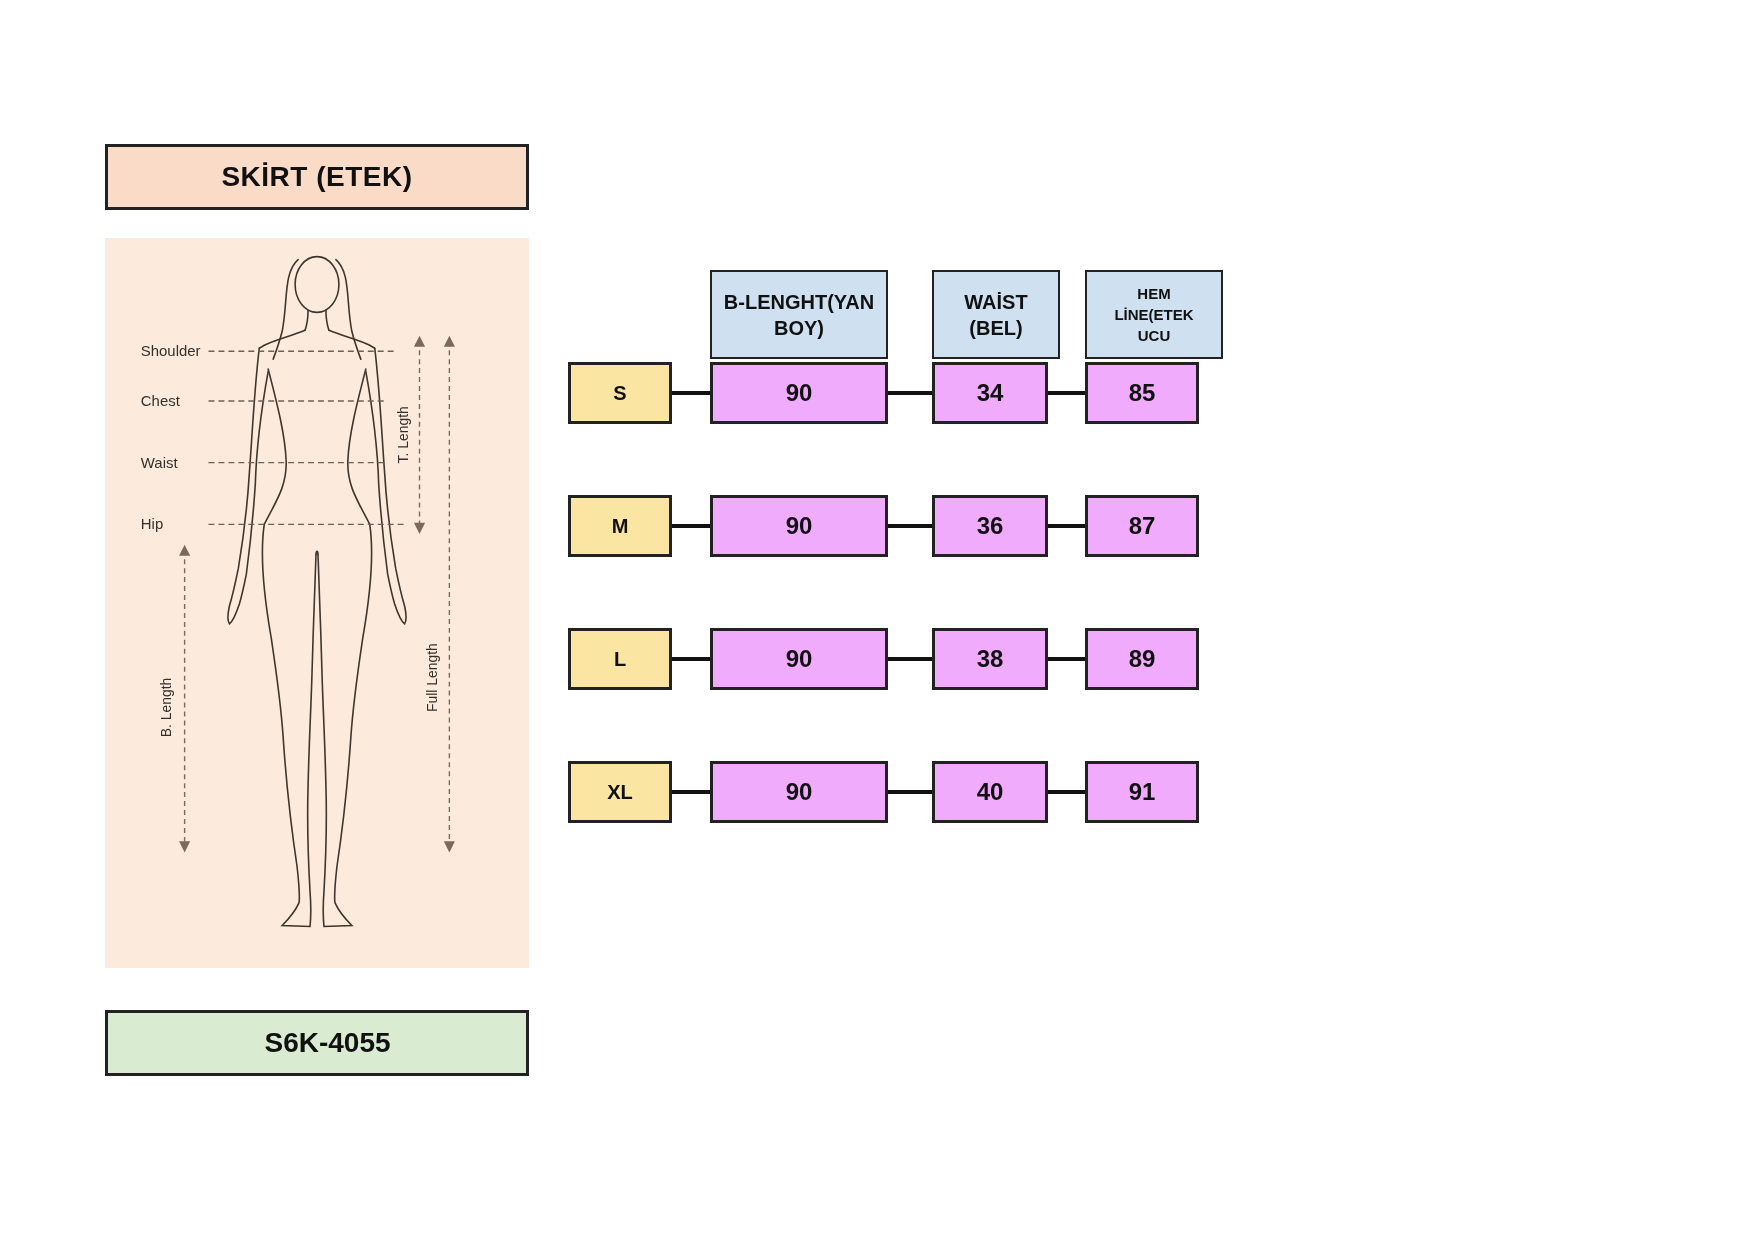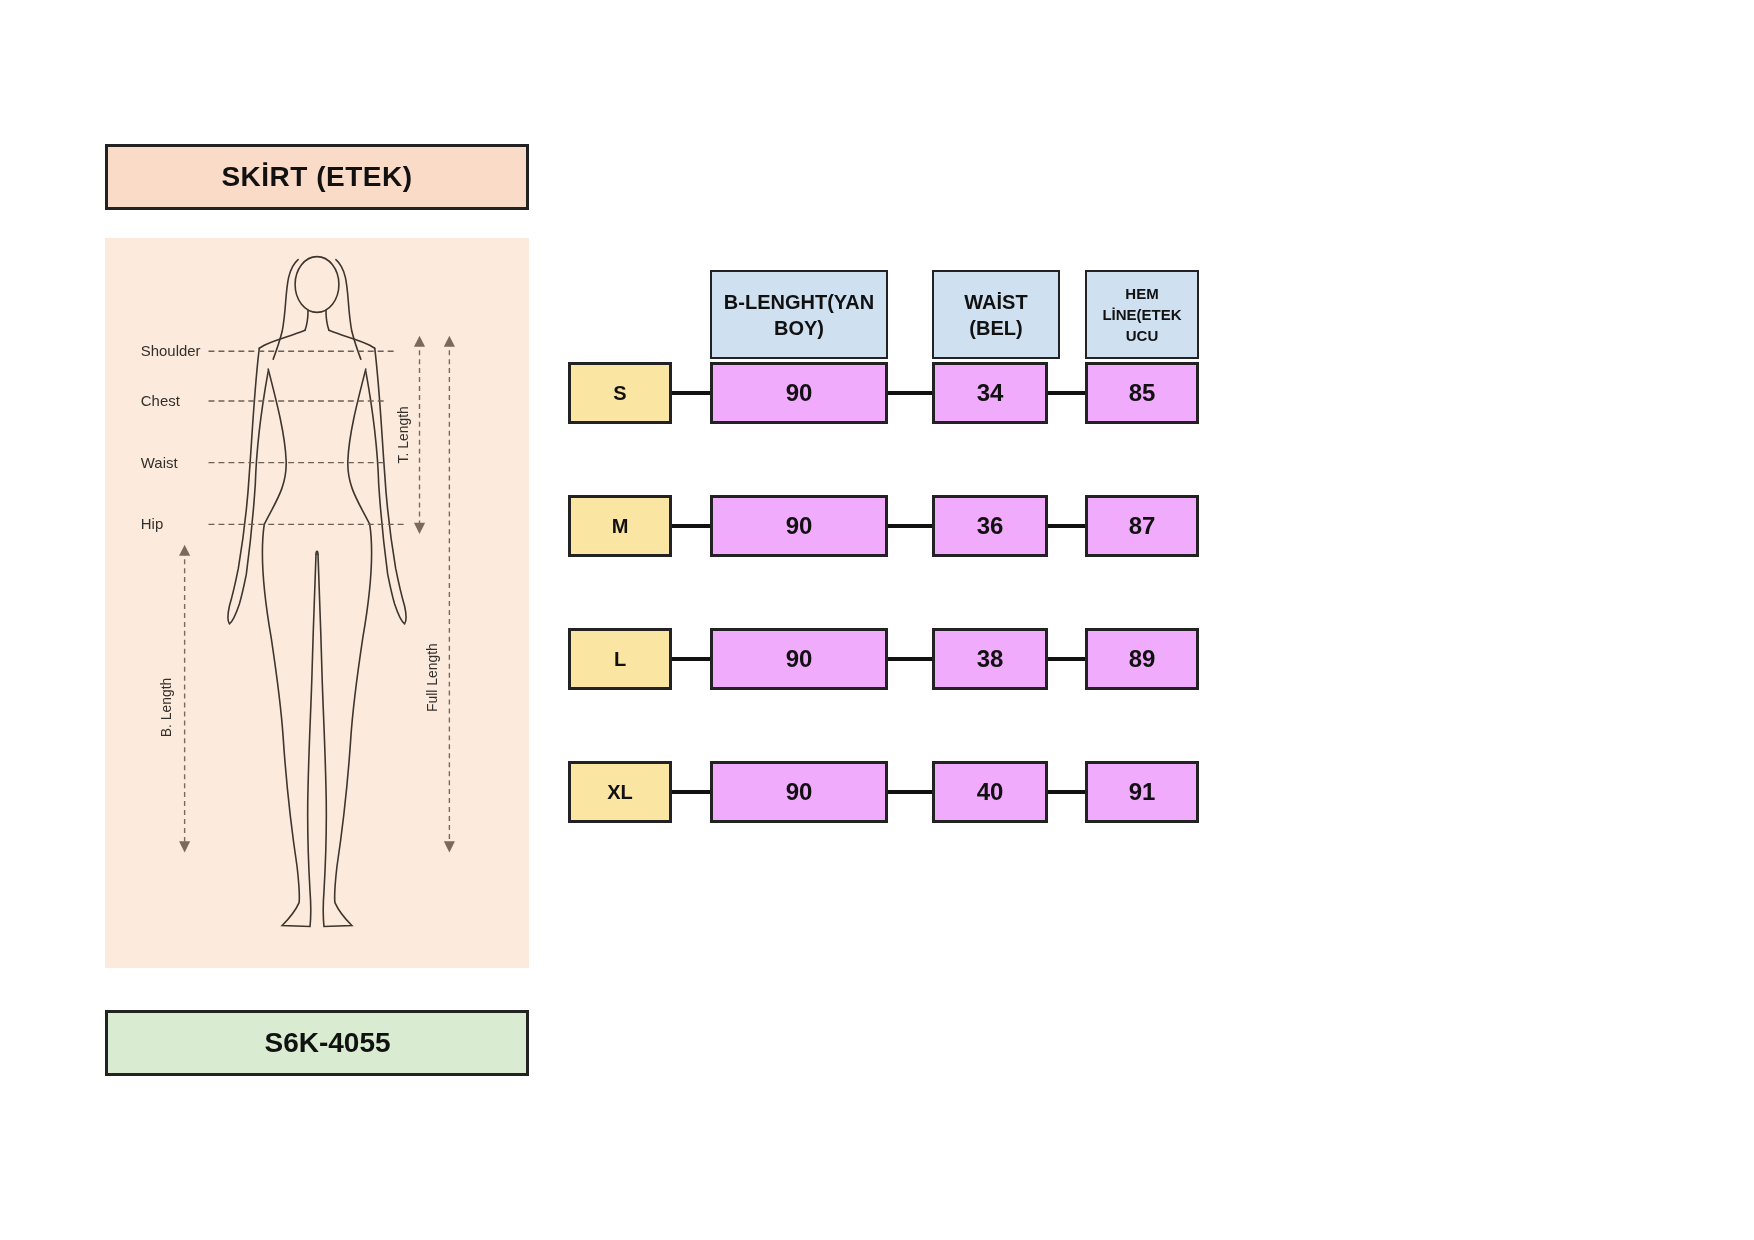--- a/index.html
+++ b/index.html
@@ -32,21 +32,21 @@
 
   
   .hdr {
     background:#cfe1f1; border:2px solid #222;
     top:238px; height:89px; font-size:20px; line-height:1.3;
     padding:4px 10px;
     margin-top:32px;
   }
   .hdr1 { left:710px; width:178px; }
   .hdr2 { left:932px; width:128px; }
-  .hdr3 { left:1085px; width:114px; font-size:15px; line-height:1.4; padding:4px 14px; }
+  .hdr3 { left:1085px; width:138px; font-size:15px; line-height:1.4; padding:4px 14px; }
 
   
   .size-box {
     left:568px; width:104px; height:62px;
     background:#fbe5a3; border:3px solid #222; font-size:20px;
   }
   .val {
     height:62px; background:#f0abfc; border:3px solid #222; font-size:24px;
   }
   .v1 { left:710px; width:178px; }

